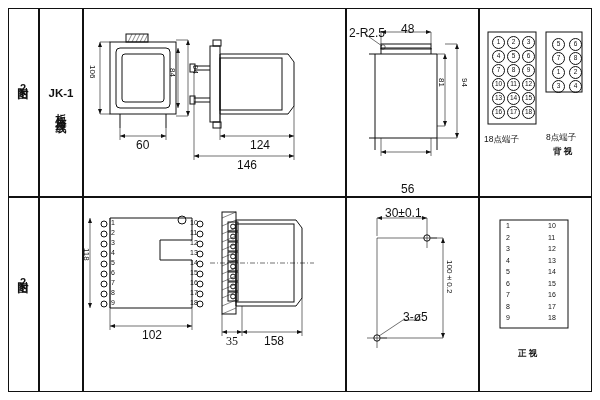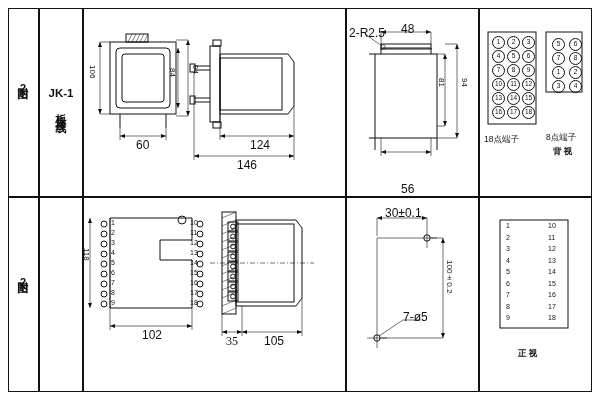--- a/index.html
+++ b/index.html
@@ -337,21 +337,21 @@
 
       <line class="thin" x1="160" y1="134" x2="220" y2="134"></line>
       <path class="fillk" d="M160,134 l5,-2 l0,4 z"></path>
       <path class="fillk" d="M220,134 l-5,-2 l0,4 z"></path>
       <line class="thin" x1="220" y1="100" x2="220" y2="138"></line>
     </svg>
 
     <div class="dimv" style="left:0px;top:50px;">118</div>
     <div class="dim" style="left:60px;top:130px;">102</div>
     <div class="dim" style="left:144px;top:136px;font-family:Liberation Serif, serif;">35</div>
-    <div class="dim" style="left:182px;top:136px;">105</div>
+    <div class="dim" style="left:182px;top:136px;">158</div>
 
     <div id="fvnL">
         <div style="position: absolute; left: 29px; top: 21px; font-size: 7px; color: rgb(17, 17, 17);">1</div>
         <div style="position: absolute; left: 29px; top: 31px; font-size: 7px; color: rgb(17, 17, 17);">2</div>
         <div style="position: absolute; left: 29px; top: 41px; font-size: 7px; color: rgb(17, 17, 17);">3</div>
         <div style="position: absolute; left: 29px; top: 51px; font-size: 7px; color: rgb(17, 17, 17);">4</div>
         <div style="position: absolute; left: 29px; top: 61px; font-size: 7px; color: rgb(17, 17, 17);">5</div>
         <div style="position: absolute; left: 29px; top: 71px; font-size: 7px; color: rgb(17, 17, 17);">6</div>
         <div style="position: absolute; left: 29px; top: 81px; font-size: 7px; color: rgb(17, 17, 17);">7</div>
         <div style="position: absolute; left: 29px; top: 91px; font-size: 7px; color: rgb(17, 17, 17);">8</div>
@@ -397,21 +397,21 @@
       <path class="fillk" d="M98,40 l-2,5 l4,0 z"></path>
       <path class="fillk" d="M98,140 l-2,-5 l4,0 z"></path>
       <line class="thin" x1="86" y1="40" x2="98" y2="40"></line>
       <line class="thin" x1="36" y1="140" x2="98" y2="140"></line>
 
       <line class="thin" x1="34" y1="138" x2="58" y2="122"></line>
       <line class="thin" x1="58" y1="122" x2="76" y2="122"></line>
     </svg>
     <div class="dim" style="left:40px;top:8px;">30±0.1</div>
     <div class="dimv" style="left:100px;top:62px;">100±0.2</div>
-    <div class="dim" style="left:58px;top:112px;">7-ø5</div>
+    <div class="dim" style="left:58px;top:112px;">3-ø5</div>
   </div>
 
   <div class="cell" style="left:478px;top:198px;width:114px;height:194px;">
     <svg width="114" height="194" viewBox="0 0 114 194">
       <rect class="ln" x="22" y="22" width="68" height="108"></rect>
     </svg>
     <div id="t2L">
         <div style="position: absolute; left: 28px; top: 24px; font-size: 7px; color: rgb(17, 17, 17);">1</div>
         <div style="position: absolute; left: 28px; top: 35.5px; font-size: 7px; color: rgb(17, 17, 17);">2</div>
         <div style="position: absolute; left: 28px; top: 47px; font-size: 7px; color: rgb(17, 17, 17);">3</div>

